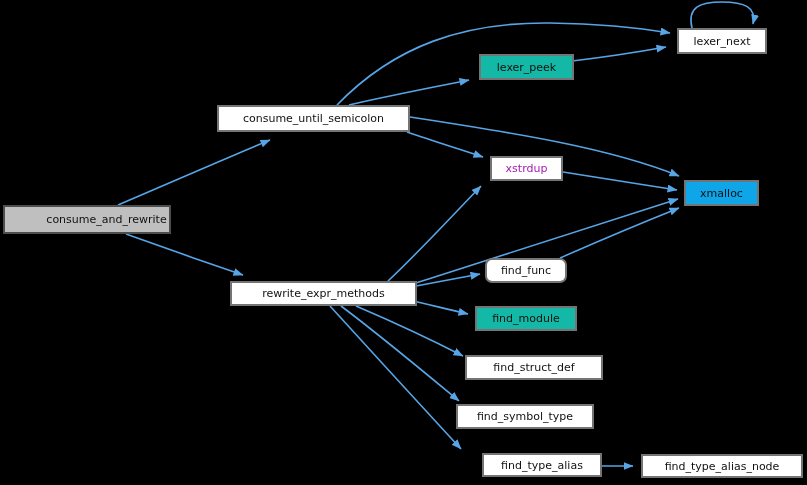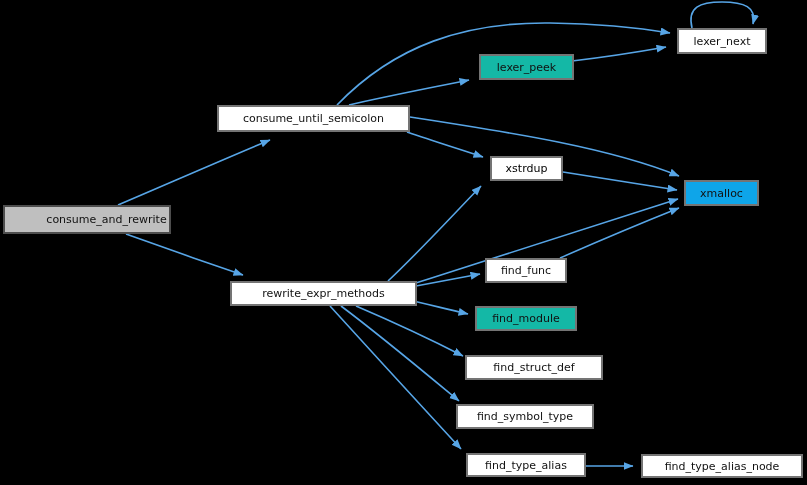--- a/index.html
+++ b/index.html
@@ -77,41 +77,41 @@
       </div>
       <div class="node" style="left: 217px; top: 105px; width: 193px; height: 27px; background: rgb(255, 255, 255); border-color: rgb(116, 116, 116); color: rgb(17, 17, 17);">
         <span>consume_until_semicolon</span>
       </div>
       <div class="node" style="left: 479px; top: 54px; width: 95px; height: 26px; background: #14b8a6; border-color: rgb(116, 116, 116); color: rgb(17, 17, 17);">
         <span>lexer_peek</span>
       </div>
       <div class="node" style="left: 677px; top: 28px; width: 90px; height: 26px; background: rgb(255, 255, 255); border-color: rgb(116, 116, 116); color: rgb(17, 17, 17);">
         <span>lexer_next</span>
       </div>
-      <div class="node" style="left: 490px; top: 156px; width: 73px; height: 25px; background: rgb(255, 255, 255); border-color: rgb(116, 116, 116); color: #000000;">
+      <div class="node" style="left: 490px; top: 156px; width: 73px; height: 25px; background: rgb(255, 255, 255); border-color: rgb(116, 116, 116); color: #a21caf;">
         <span>xstrdup</span>
       </div>
       <div class="node" style="left: 684px; top: 180px; width: 75px; height: 26px; background: #0ea5e9; border-color: rgb(116, 116, 116); color: rgb(17, 17, 17);">
         <span>xmalloc</span>
       </div>
       <div class="node" style="left: 230px; top: 281px; width: 187px; height: 25px; background: rgb(255, 255, 255); border-color: rgb(116, 116, 116); color: rgb(17, 17, 17);">
         <span>rewrite_expr_methods</span>
       </div>
-      <div class="node" style="left: 485px; top: 258px; width: 82px; height: 25px; background: rgb(255, 255, 255); border-color: rgb(116, 116, 116); color: rgb(17, 17, 17);">
+      <div class="node" style="left: 485px; top: 258px; width: 82px; height: 25px; background: rgb(255, 255, 255); border-color: rgb(116, 116, 116); color: rgb(17, 17, 17); border-radius: 7px;">
         <span>find_func</span>
       </div>
       <div class="node" style="left: 475px; top: 306px; width: 102px; height: 25px; background: #14b8a6; border-color: rgb(116, 116, 116); color: rgb(17, 17, 17);">
         <span>find_module</span>
       </div>
       <div class="node" style="left: 465px; top: 355px; width: 138px; height: 25px; background: rgb(255, 255, 255); border-color: rgb(116, 116, 116); color: rgb(17, 17, 17);">
         <span>find_struct_def</span>
       </div>
       <div class="node" style="left: 456px; top: 404px; width: 138px; height: 25px; background: rgb(255, 255, 255); border-color: rgb(116, 116, 116); color: rgb(17, 17, 17);">
         <span>find_symbol_type</span>
       </div>
-      <div class="node" style="left: 466px; top: 453px; width: 120px; height: 24px; background: rgb(255, 255, 255); border-color: rgb(116, 116, 116); color: rgb(17, 17, 17);">
+      <div class="node" style="left: 482px; top: 453px; width: 120px; height: 24px; background: rgb(255, 255, 255); border-color: rgb(116, 116, 116); color: rgb(17, 17, 17);">
         <span>find_type_alias</span>
       </div>
       <div class="node" style="left: 641px; top: 454px; width: 162px; height: 24px; background: rgb(255, 255, 255); border-color: rgb(116, 116, 116); color: rgb(17, 17, 17);">
         <span>find_type_alias_node</span>
       </div>
     </div>
 </div>
 
 </body></html>

